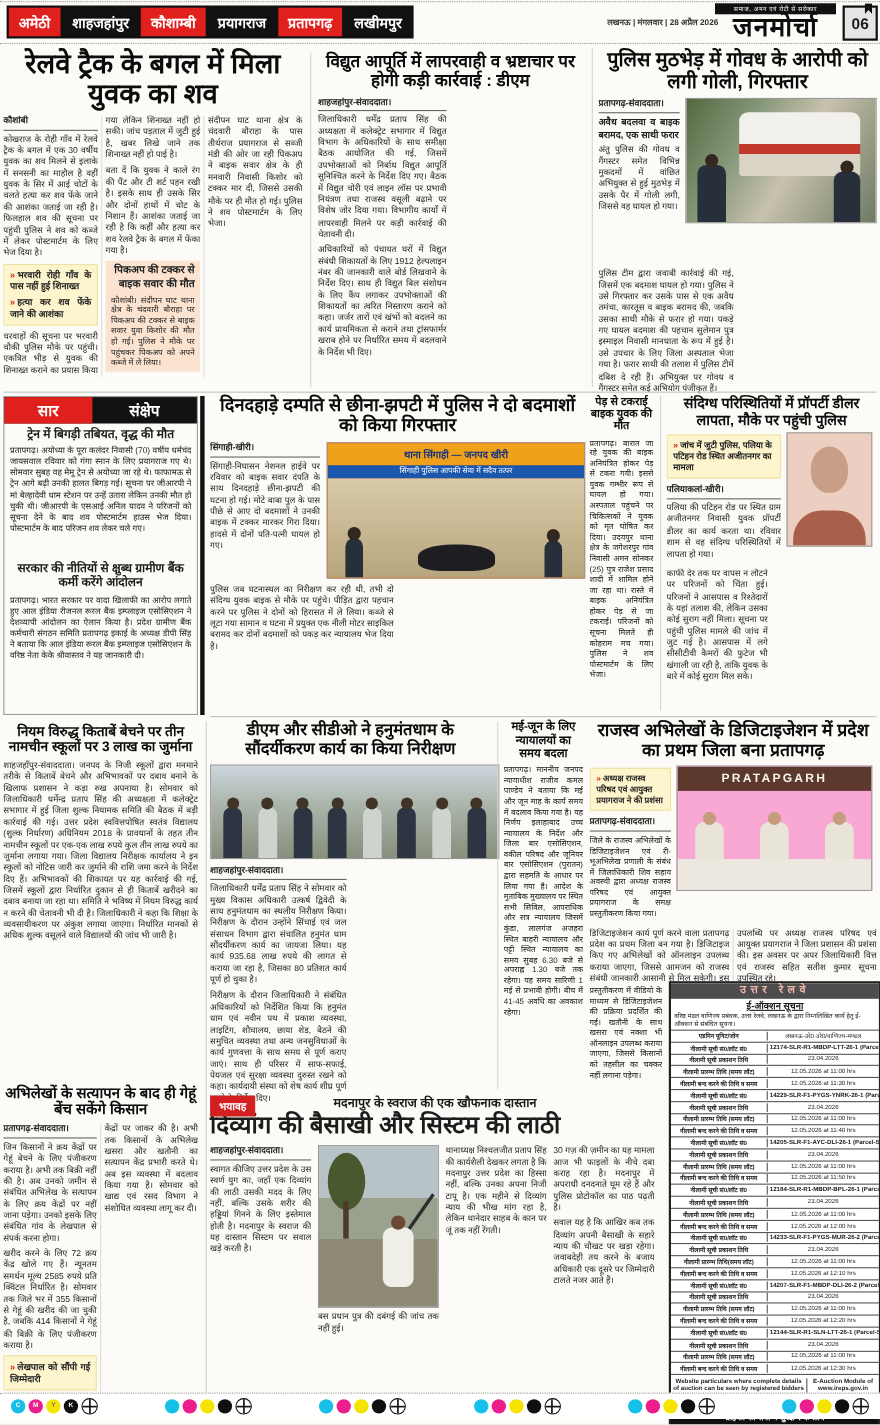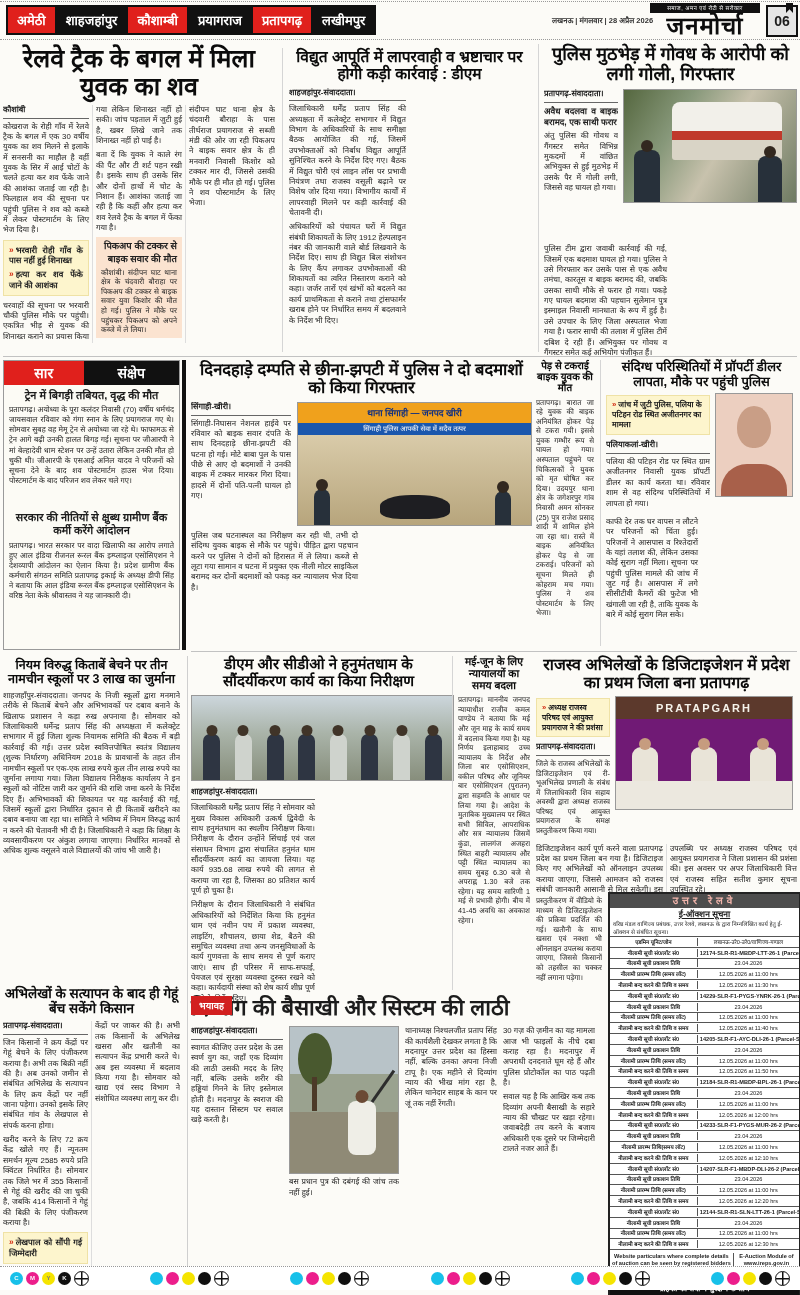--- a/index.html
+++ b/index.html
@@ -59,21 +59,21 @@
   .head{position:absolute;top:12px;left:50%;transform:translateX(-50%);width:34px;height:42px;
         background:#c99e86;border-radius:50% 50% 46% 46%;}
   .shoulders{position:absolute;bottom:0;left:50%;transform:translateX(-50%);width:66px;height:32px;
              background:#a8604a;border-radius:26px 26px 0 0;}
   .ph-officials{background:linear-gradient(#ccd6dc 0%,#a9b3a8 45%,#878e7c 100%);
                 display:flex;align-items:flex-end;justify-content:space-around;padding:0 4px;}
   .fig{width:17px;height:46px;background:#2e3542;border-radius:7px 7px 0 0;position:relative;}
   .fig::before{content:"";position:absolute;top:-9px;left:50%;transform:translateX(-50%);
                width:11px;height:11px;border-radius:50%;background:#403428;}
   .fig.lt{background:#cfd3cd;}
-  .ph-pratapgarh{background:#701a75;}
+  .ph-pratapgarh{background:#f9a8d4;}
   .pg-banner{height:22px;background:#5c392c;color:#f5f2ea;font-weight:bold;font-size:11px;
              letter-spacing:2px;text-align:center;line-height:22px;}
   .pg-table{position:absolute;bottom:0;left:0;right:0;height:28px;background:#ece8df;}
   .pg-figs{position:absolute;bottom:26px;left:0;right:0;display:flex;justify-content:space-around;}
   .pg-fig{width:26px;height:36px;background:#e9e4d8;border-radius:9px 9px 0 0;position:relative;}
   .pg-fig::before{content:"";position:absolute;top:-9px;left:50%;transform:translateX(-50%);
                   width:12px;height:12px;border-radius:50%;background:#c69c7f;}
   .ph-disabled{background:linear-gradient(#b8c3c8 0 32%,#9aa28f 32% 58%,#8f8a76 58% 100%);}
   .tree{position:absolute;left:8px;top:6px;width:34px;height:52px;background:#49592f;border-radius:50%;}
   .trunk{position:absolute;left:22px;top:50px;width:5px;height:34px;background:#4c3a28;}
@@ -495,20 +495,21 @@
       <p>खरीद करने के लिए 72 क्रय केंद्र खोले गए हैं। न्यूनतम समर्थन मूल्य 2585 रुपये प्रति क्विंटल निर्धारित है। सोमवार तक जिले भर में 355 किसानों से गेहूं की खरीद की जा चुकी है, जबकि 414 किसानों ने गेहूं की बिक्री के लिए पंजीकरण कराया है।</p>
       <div class="ybox">
         <div class="yb-item" style="margin-bottom:0"><span class="chev">»</span><span>लेखपाल को सौंपी गई जिम्मेदारी</span></div>
       </div>
       <p>केंद्रों पर जाकर की है। अभी तक किसानों के अभिलेख खसरा और खतौनी का सत्यापन केंद्र प्रभारी करते थे। अब इस व्यवस्था में बदलाव किया गया है। सोमवार को खाद्य एवं रसद विभाग ने संशोधित व्यवस्था लागू कर दी।</p>
     </div>
   </section>
 
   <section class="abs" style="left:191px;top:994px;width:409px;height:270px">
     <div class="j-label">भयावह</div>
+    <div class="j-kicker">मदनापुर के स्वराज की एक खौफनाक दास्तान</div>
     <div class="j-headline">दिव्यांग की बैसाखी और सिस्टम की लाठी</div>
     <div class="j-cols">
       <div class="j-col bt" style="width:92px;height:210px">
         <div class="byline">शाहजहांपुर-संवाददाता।</div>
         <p>स्वागत कीजिए उत्तर प्रदेश के उस स्वर्ण युग का, जहाँ एक दिव्यांग की लाठी उसकी मदद के लिए नहीं, बल्कि उसके शरीर की हड्डियां गिनने के लिए इस्तेमाल होती है। मदनापुर के स्वराज की यह दास्तान सिस्टम पर सवाल खड़े करती है।</p>
       </div>
       <div class="j-col" style="width:110px;height:210px">
         <div class="ph ph-disabled" style="width:108px;height:146px">
           <div class="tree"></div>
           <div class="trunk"></div>

